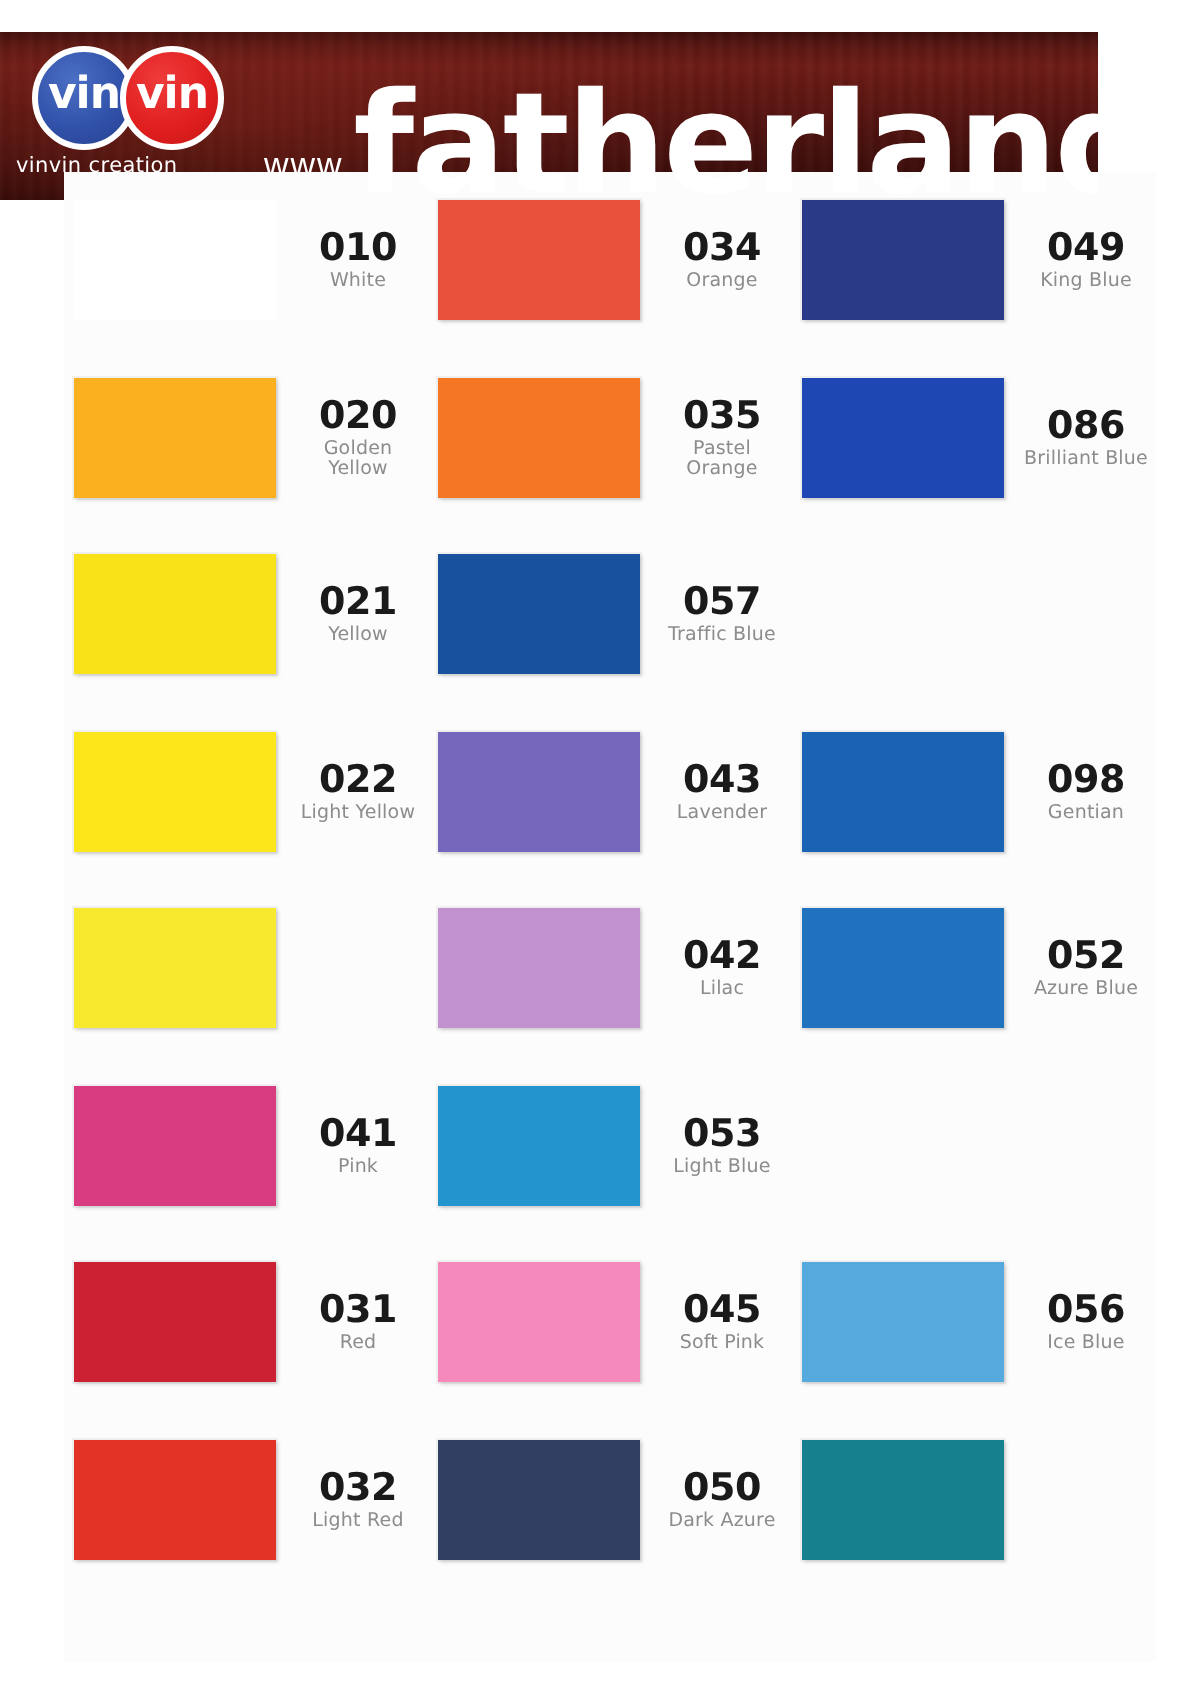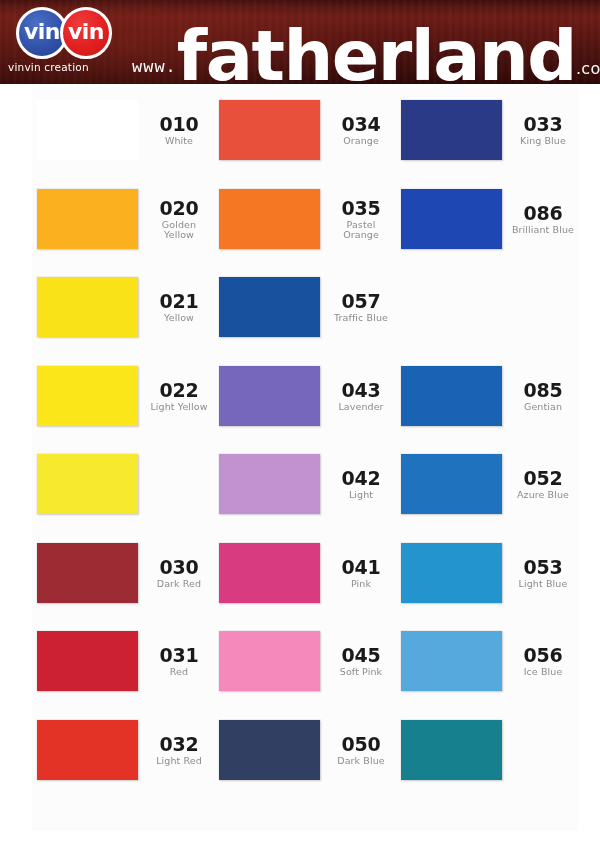--- a/index.html
+++ b/index.html
@@ -12,33 +12,34 @@
     height: 849px;
     background: #ffffff;
     font-family: "Liberation Sans", sans-serif;
     overflow: hidden;
     position: relative;
   }
 
   
   .banner {
     position: relative;
-    width: 600px;
+    width: 549px;
     height: 84px;
     overflow: hidden;
     background:
       repeating-linear-gradient(90deg,
         rgba(255,255,255,0.030) 0px,
         rgba(0,0,0,0.055) 3px,
         rgba(255,255,255,0.018) 7px,
         rgba(0,0,0,0.040) 11px,
         rgba(255,255,255,0.025) 15px),
       linear-gradient(180deg, #3d0e0b 0%, #5b1713 9%, #6e1c16 20%,
                       #5a1511 45%, #45100d 70%, #380b09 88%, #2a0706 100%);
     border-bottom: 2px solid #ffffff;
+    margin-top: 16px;
   }
   .banner::after {
     content: "";
     position: absolute;
     left: 0; right: 0; top: 0; bottom: 0;
     background: radial-gradient(ellipse 70% 140% at 22% 55%,
                 rgba(140,40,28,0.42) 0%, rgba(0,0,0,0) 62%);
     pointer-events: none;
   }
 
@@ -104,21 +105,21 @@
     bottom: -2px;
     z-index: 4;
     display: flex;
     align-items: baseline;
     white-space: nowrap;
   }
   .www {
     color: #ffffff;
     font-size: 17px;
     letter-spacing: 1px;
-    font-family: Liberation Mono, monospace;
+    font-family: Liberation Sans, sans-serif;
     transform: translateY(-8px);
   }
   .brand {
     color: #ffffff;
     font-size: 70px;
     font-weight: bold;
     letter-spacing: -1.5px;
     line-height: 0.84;
     font-family: "DejaVu Sans", sans-serif;
   }
@@ -230,21 +231,21 @@
         <div class="cell">
           <div class="swatch" style="background: rgb(232, 80, 60);"></div>
           <div class="labels">
             <div class="code">034</div>
             <div class="cname">Orange</div>
           </div>
         </div>
         <div class="cell">
           <div class="swatch" style="background: rgb(42, 58, 134);"></div>
           <div class="labels">
-            <div class="code">033</div>
+            <div class="code">049</div>
             <div class="cname">King Blue</div>
           </div>
         </div>
       </div>
       <div class="row">
         <div class="cell">
           <div class="swatch" style="background: rgb(251, 176, 31);"></div>
           <div class="labels">
             <div class="code">020</div>
             <div class="cname">Golden Yellow</div>
@@ -292,53 +293,46 @@
         <div class="cell">
           <div class="swatch" style="background: rgb(118, 103, 189);"></div>
           <div class="labels">
             <div class="code">043</div>
             <div class="cname">Lavender</div>
           </div>
         </div>
         <div class="cell">
           <div class="swatch" style="background: rgb(26, 99, 180);"></div>
           <div class="labels">
-            <div class="code">085</div>
+            <div class="code">098</div>
             <div class="cname">Gentian</div>
           </div>
         </div>
       </div>
       <div class="row">
         <div class="cell">
           <div class="swatch" style="background: rgb(247, 234, 46);"></div>
         </div>
         <div class="cell">
           <div class="swatch" style="background: rgb(194, 145, 207);"></div>
           <div class="labels">
             <div class="code">042</div>
-            <div class="cname">Light</div>
+            <div class="cname">Lilac</div>
           </div>
         </div>
         <div class="cell">
           <div class="swatch" style="background: rgb(31, 114, 189);"></div>
           <div class="labels">
             <div class="code">052</div>
             <div class="cname">Azure Blue</div>
           </div>
         </div>
       </div>
       <div class="row">
         <div class="cell">
-          <div class="swatch" style="background: rgb(156, 43, 52);"></div>
-          <div class="labels">
-            <div class="code">030</div>
-            <div class="cname">Dark Red</div>
-          </div>
-        </div>
-        <div class="cell">
           <div class="swatch" style="background: rgb(216, 59, 127);"></div>
           <div class="labels">
             <div class="code">041</div>
             <div class="cname">Pink</div>
           </div>
         </div>
         <div class="cell">
           <div class="swatch" style="background: rgb(36, 148, 207);"></div>
           <div class="labels">
             <div class="code">053</div>
@@ -374,21 +368,21 @@
           <div class="swatch" style="background: rgb(227, 51, 39);"></div>
           <div class="labels">
             <div class="code">032</div>
             <div class="cname">Light Red</div>
           </div>
         </div>
         <div class="cell">
           <div class="swatch" style="background: rgb(49, 63, 99);"></div>
           <div class="labels">
             <div class="code">050</div>
-            <div class="cname">Dark Blue</div>
+            <div class="cname">Dark Azure</div>
           </div>
         </div>
         <div class="cell">
           <div class="swatch" style="background: rgb(23, 128, 143);"></div>
         </div>
       </div>
     </div>
 </div>
 
 </body></html>

